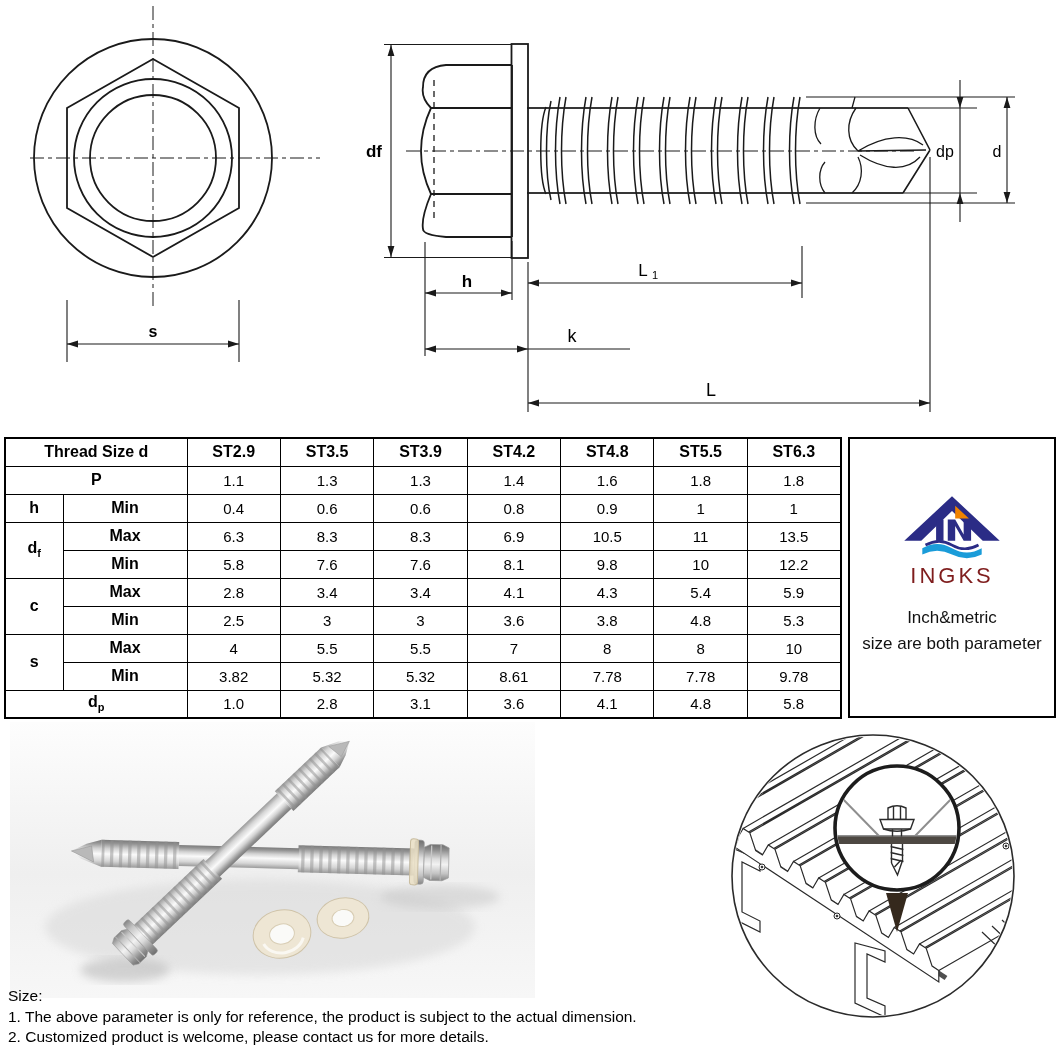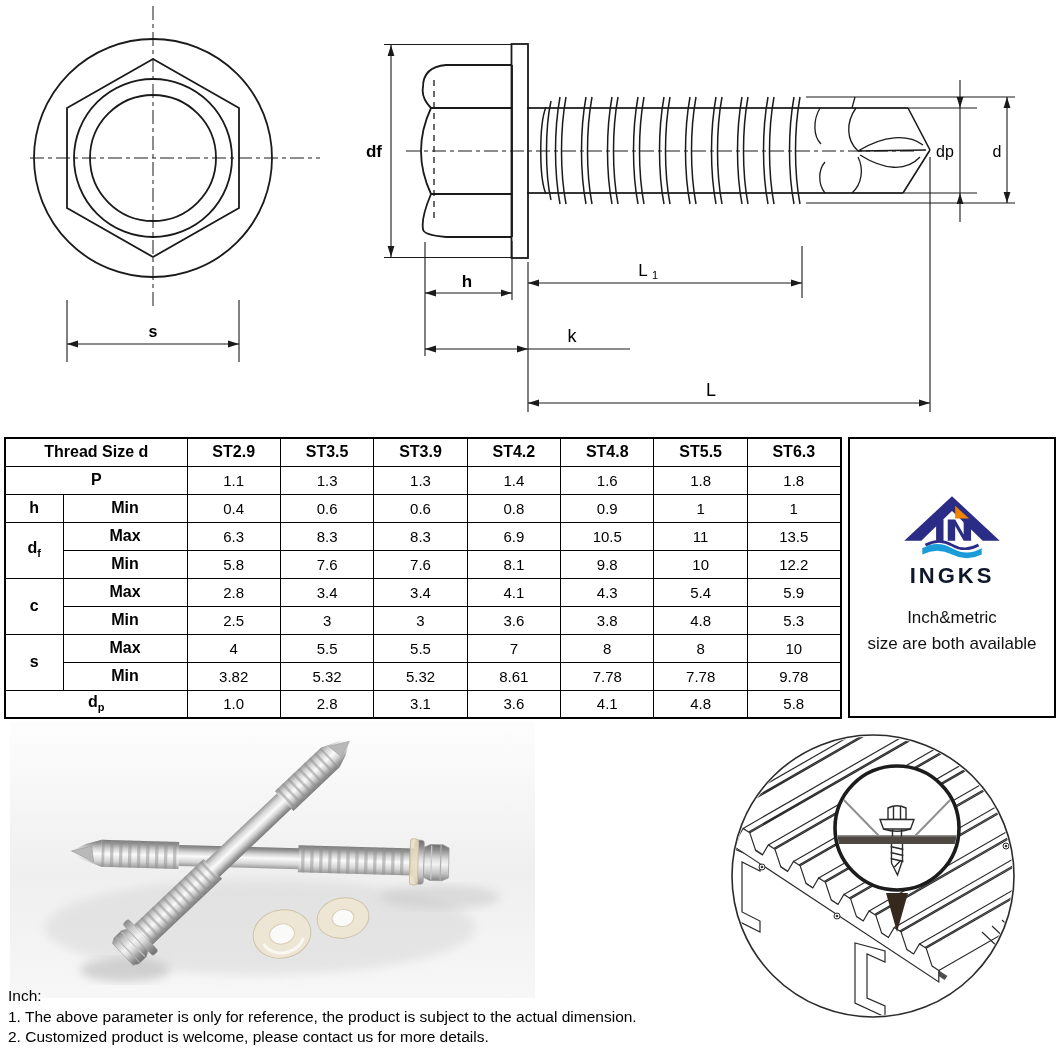--- a/index.html
+++ b/index.html
@@ -16,21 +16,21 @@
              padding:0;line-height:1;}
   table.spec th{font-size:16px;font-weight:bold;}
   table.spec td{font-size:15px;font-weight:normal;}
   table.spec tr{height:28px;}
   table.spec sub{font-size:11px;font-weight:bold;}
 
   
   .brand-panel{position:absolute;left:848px;top:437px;width:208px;height:281px;
                border:2px solid #000;box-sizing:border-box;text-align:center;}
   .brand-logo{margin:53px auto 0;width:96px;height:70px;}
-  .brand-name{margin-top:1px;font-size:22px;font-weight:bold;letter-spacing:3px;color:#0f172a;}
+  .brand-name{margin-top:1px;font-size:22px;font-weight:normal;letter-spacing:3px;color:#7f1d1d;}
   .brand-caption{margin-top:16px;font-size:17px;line-height:26px;color:#111;}
 
   
   .notes{position:absolute;left:8px;top:986px;font-size:15.5px;line-height:20.5px;}
 </style>
 </head>
 <body>
 
 <div class="sheet">
 
@@ -234,21 +234,21 @@
       <path d="M0,46 L45,4 L90,46 L74,46 L45,18 L16,46 Z" fill="#2b2c86"></path>
       <rect x="30" y="26" width="7" height="20" fill="#2b2c86"></rect>
       <path d="M41,46 V26 L48,26 L56,40 V26 L63,26 V46 L56,46 L48,32 V46 Z" fill="#2b2c86"></path>
       <path d="M48,13 L61,25 L48,25 Z" fill="#f08300"></path>
       <path d="M17,53 Q31,45 45,53 T73,53 L73,59 Q59,66 45,59 T17,59 Z" fill="#1a9cd9"></path>
       <path d="M20,50 Q33,43 45,50 T70,50" fill="none" stroke-width="2.5" stroke="#2b2c86"></path>
     </svg>
     <div class="brand-name">INGKS</div>
     <div class="brand-caption">
       <div>Inch&amp;metric</div>
-      <div>size are both available</div>
+      <div>size are both parameter</div>
     </div>
   </div>
 
   <svg class="abs" style="left:10px;top:722px" width="525" height="276" viewBox="0 0 525 276">
     <defs>
       <linearGradient id="gBg" x1="0" y1="0" x2="0" y2="1">
         <stop offset="0" stop-color="#fdfdfd"></stop>
           <stop offset=".55" stop-color="#efefef"></stop>
           <stop offset="1" stop-color="#f7f7f7"></stop>
       </linearGradient>
@@ -346,18 +346,18 @@
         <path d="M180,93.5 H214 L210.5,103 H183.5 Z" fill="#fff"></path>
         <path d="M183.5,103 Q197,107.5 210.5,103"></path>
         <path d="M192.5,103.2 V110.5 M201.5,103.2 V110.5"></path>
         <path d="M191.5,118 V137 M202.5,118 V135.5 M190.5,120.5 L203.5,123.5 M190.5,126.5 L203.5,129.5 M190.5,132.5 L203.5,135.5"></path>
         <path d="M191.5,137 L197.5,149 L202.5,134.5 M194.5,141 L201,134"></path>
       </g>
     </g>
   </svg>
 
   <div class="notes">
-    <div>Inch:</div>
+    <div>Size:</div>
     <div>1. The above parameter is only for reference, the product is subject to the actual dimension.</div>
     <div>2. Customized product is welcome, please contact us for more details.</div>
   </div>
 
 </div>
 
 </body></html>

